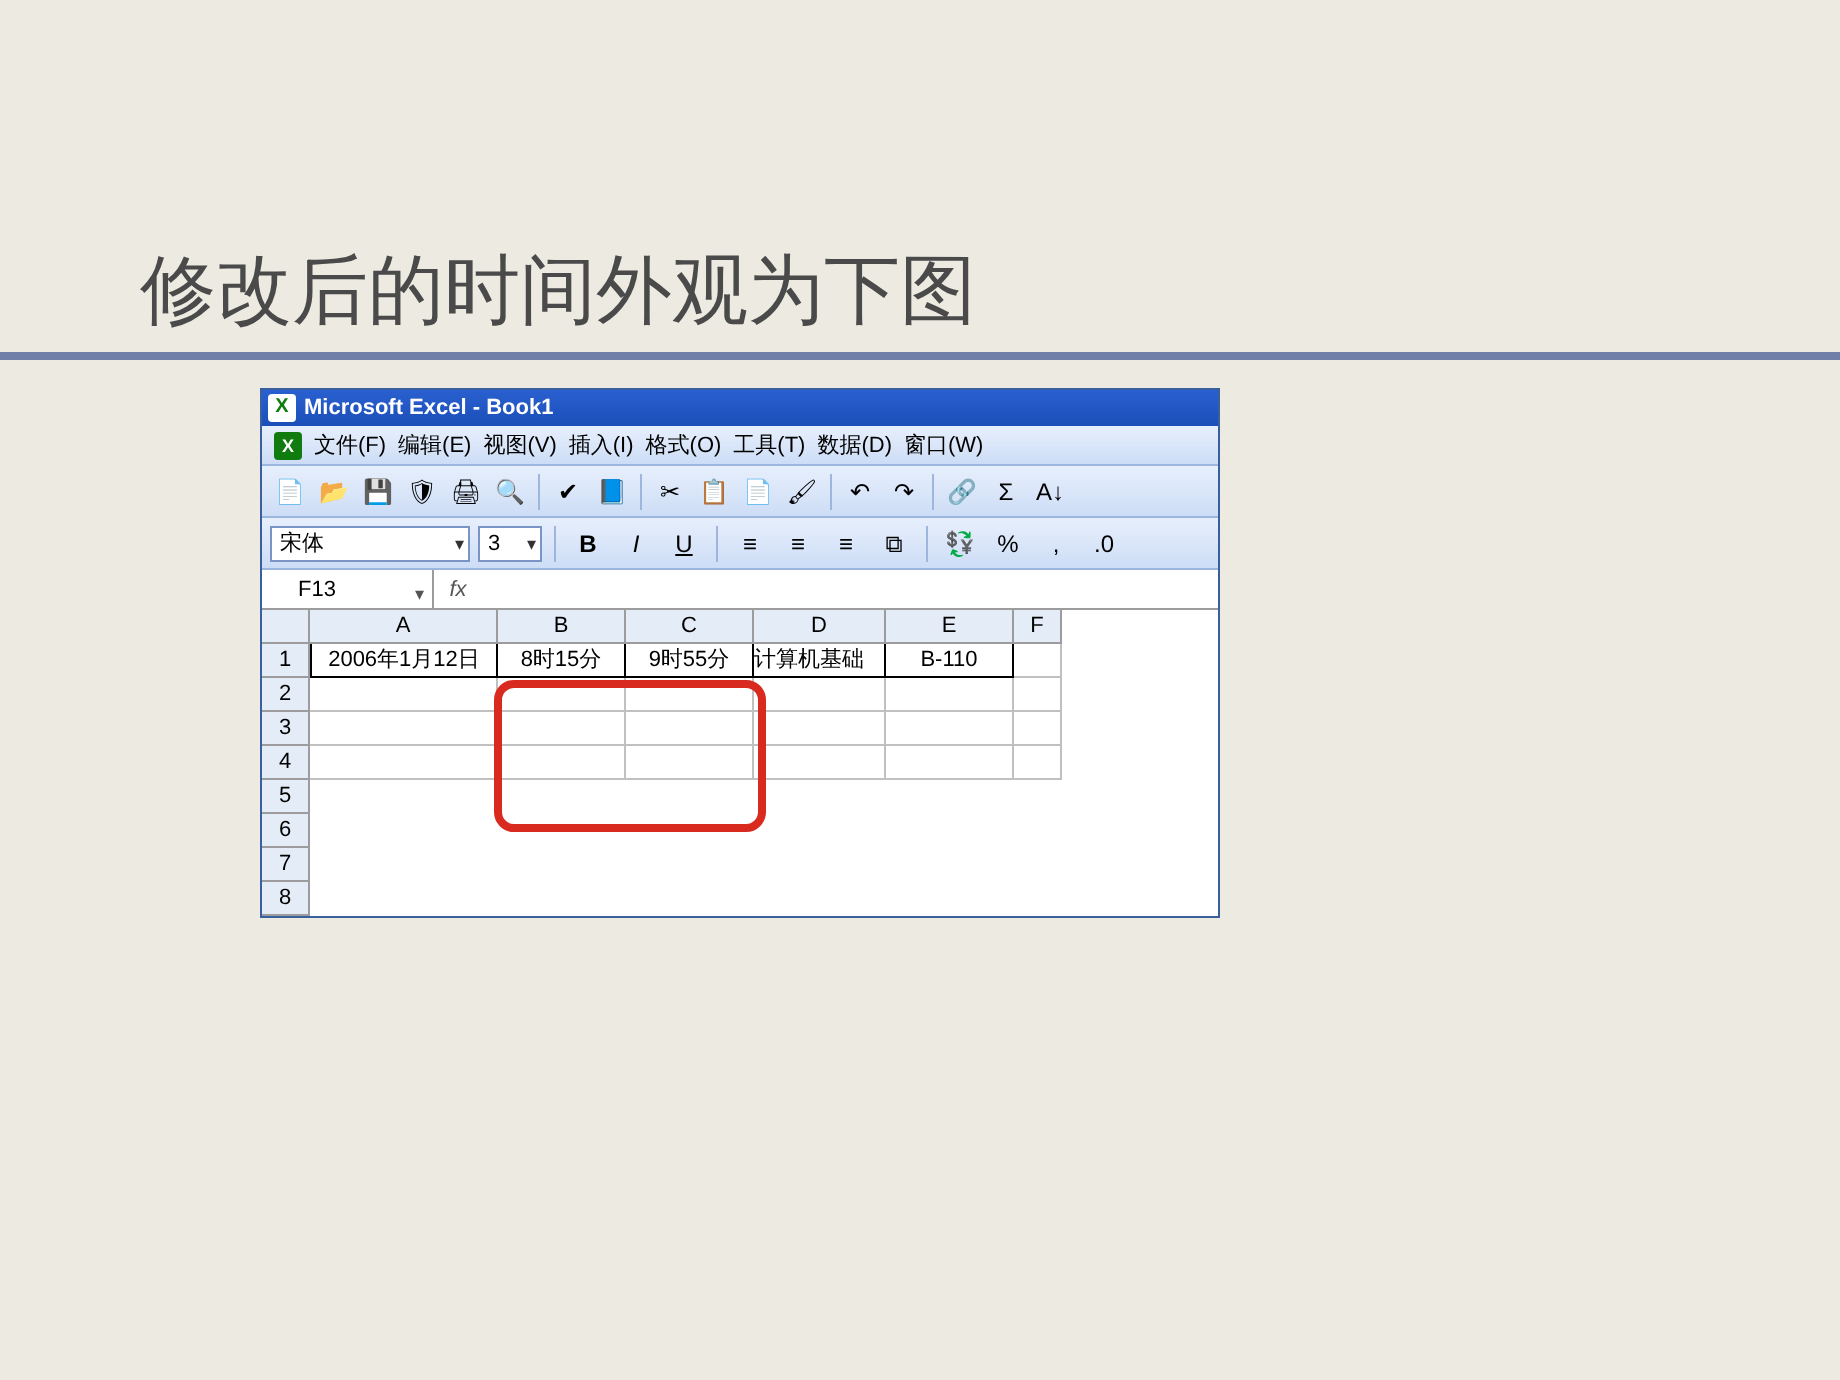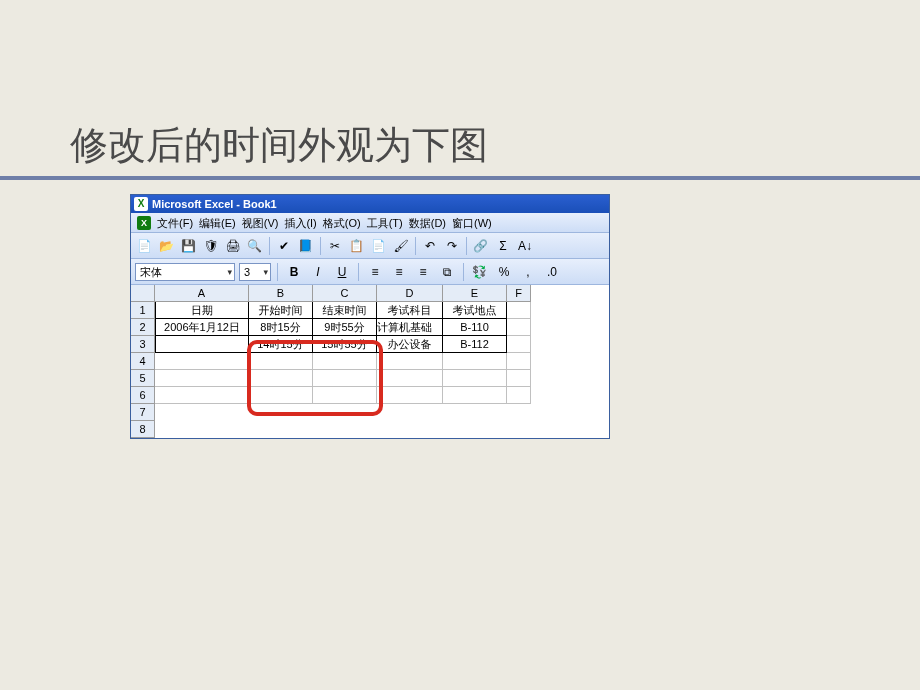--- a/index.html
+++ b/index.html
@@ -218,20 +218,25 @@
     <span class="tbtn">≡</span>
     <span class="tbtn">≡</span>
     <span class="tbtn">⧉</span>
     <span class="tsep"></span>
     <span class="tbtn">💱</span>
     <span class="tbtn">%</span>
     <span class="tbtn">,</span>
     <span class="tbtn">.0</span>
   </div>
 
+  <div class="name-box-row">
+    <div class="name-box">F13</div>
+    <div class="fx-label">fx</div>
+    <div class="formula-input"></div>
+  </div>
 
   <div class="sheet">
     <div class="row-headers">
       <div class="corner"></div>
       <div class="rh">1</div>
       <div class="rh">2</div>
       <div class="rh">3</div>
       <div class="rh">4</div>
       <div class="rh">5</div>
       <div class="rh">6</div>
@@ -241,41 +246,25 @@
     <div class="grid">
       <div class="col-headers">
         <div class="ch chA">A</div>
         <div class="ch chB">B</div>
         <div class="ch chC">C</div>
         <div class="ch chD">D</div>
         <div class="ch chE">E</div>
         <div class="ch chF">F</div>
       </div>
       <div class="row bordered">
-        <div class="cell cA bleft">日期</div>
-        <div class="cell cB">开始时间</div>
-        <div class="cell cC">结束时间</div>
-        <div class="cell cD">考试科目</div>
-        <div class="cell cE">考试地点</div>
-        <div class="cell cF" style="border-right:1px solid #c0c0c0;border-bottom:1px solid #c0c0c0"></div>
-      </div>
-      <div class="row bordered">
         <div class="cell cA bleft">2006年1月12日</div>
         <div class="cell cB">8时15分</div>
         <div class="cell cC">9时55分</div>
         <div class="cell cD" style="text-align:left">计算机基础</div>
         <div class="cell cE">B-110</div>
-        <div class="cell cF" style="border-right:1px solid #c0c0c0;border-bottom:1px solid #c0c0c0"></div>
-      </div>
-      <div class="row bordered">
-        <div class="cell cA bleft"></div>
-        <div class="cell cB">14时15分</div>
-        <div class="cell cC">15时55分</div>
-        <div class="cell cD">办公设备</div>
-        <div class="cell cE">B-112</div>
         <div class="cell cF" style="border-right:1px solid #c0c0c0;border-bottom:1px solid #c0c0c0"></div>
       </div>
       <div class="row">
         <div class="cell cA"></div>
         <div class="cell cB"></div>
         <div class="cell cC"></div>
         <div class="cell cD"></div>
         <div class="cell cE"></div>
         <div class="cell cF"></div>
       </div>

